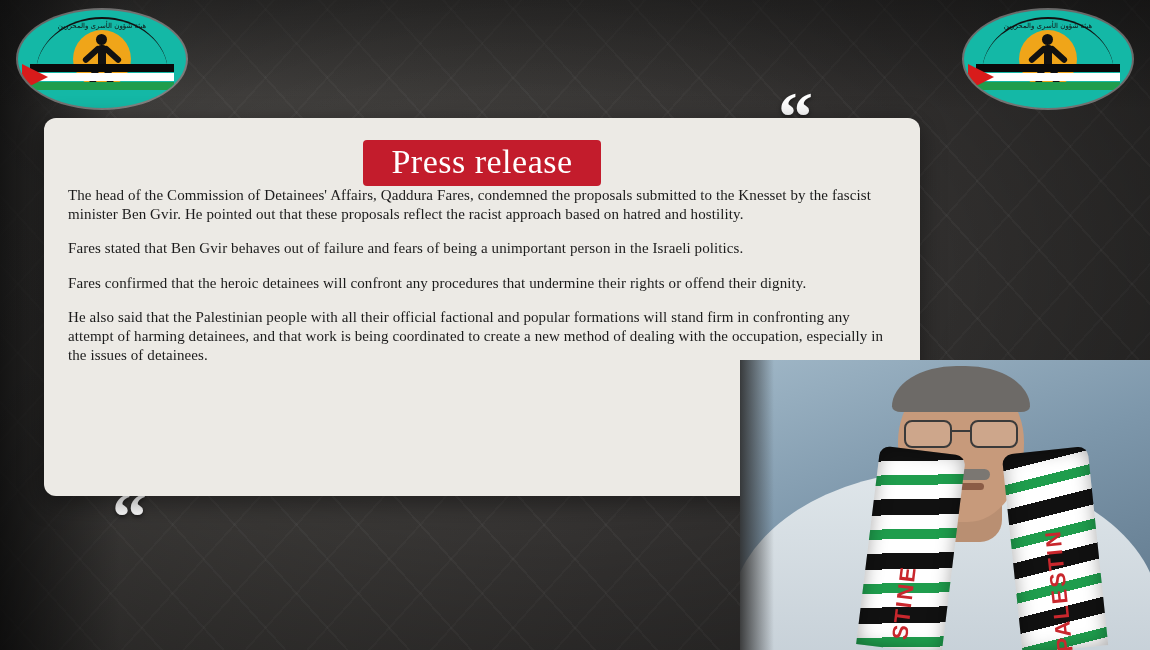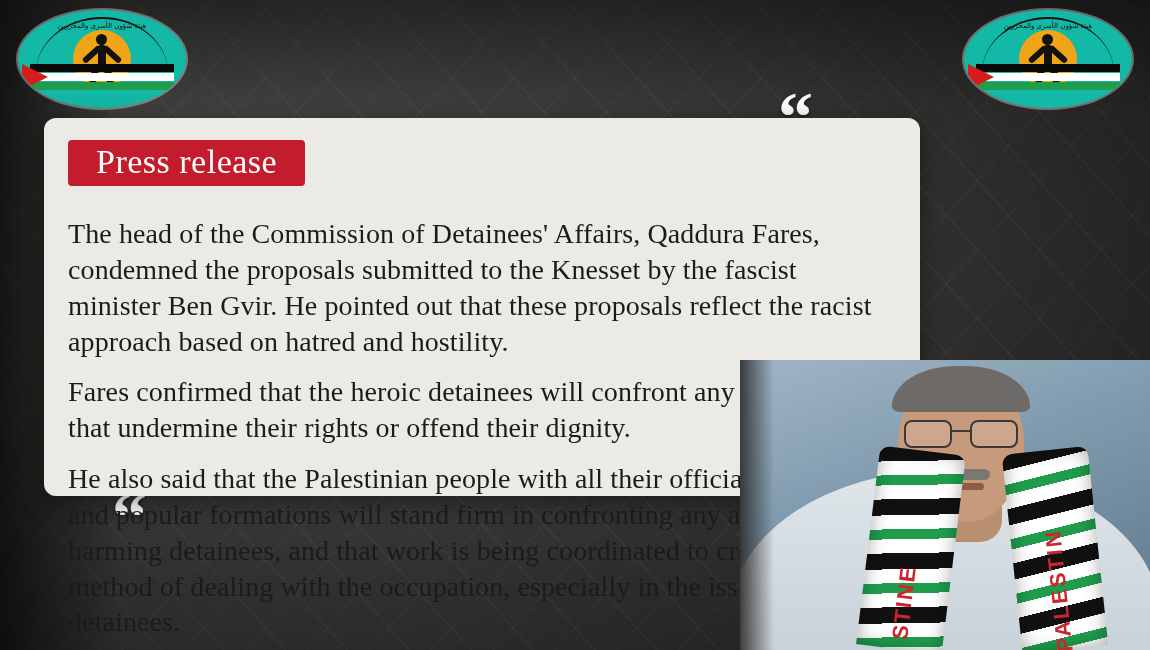--- a/index.html
+++ b/index.html
@@ -176,38 +176,38 @@
     top: 118px;
     width: 876px;
     height: 378px;
     background: #eceae5;
     border-radius: 12px;
     box-shadow: 0 6px 26px rgba(0,0,0,0.45);
     padding: 22px 24px 18px 24px;
     box-sizing: border-box;
   }
   .title-wrap {
-    text-align: left;
-    margin-bottom: 30px;
+    text-align: center;
+    margin-bottom: 0;
   }
   .title {
     display: inline-block;
     background: #c31c2c;
     color: #ffffff;
     font-family: "Liberation Serif", serif;
     font-size: 34px;
     line-height: 1.15;
     padding: 2px 28px 5px 28px;
     border-radius: 4px;
     letter-spacing: 0.5px;
   }
   .body-text p {
     margin: 0 0 15px 0;
     font-family: "Liberation Serif", serif;
-    font-size: 28px;
+    font-size: 15px;
     line-height: 1.28;
     color: #1b1b1b;
     letter-spacing: 0.1px;
   }
   .body-text p:last-child { margin-bottom: 0; }
 
   
   .quote {
     position: absolute;
     font-family: "Liberation Serif", serif;
@@ -409,20 +409,21 @@
 
   <div class="quote quote-top">“</div>
   <div class="quote quote-bottom">“</div>
 
   <div class="card">
     <div class="title-wrap">
       <span class="title">Press release</span>
     </div>
     <div class="body-text">
       <p>The head of the Commission of Detainees' Affairs, Qaddura Fares, condemned the proposals submitted to the Knesset by the fascist minister Ben Gvir. He pointed out that these proposals reflect the racist approach based on hatred and hostility.</p>
+      <p>Fares stated that Ben Gvir behaves out of failure and fears of being a unimportant person in the Israeli politics.</p>
       <p>Fares confirmed that the heroic detainees will confront any procedures that undermine their rights or offend their dignity.</p>
       <p>He also said that the Palestinian people with all their official factional and popular formations will stand firm in confronting any attempt of harming detainees, and that work is being coordinated to create a new method of dealing with the occupation, especially in the issues of detainees.</p>
     </div>
   </div>
 
   <div class="portrait">
     <div class="backdrop"></div>
     <div class="shirt"></div>
     <div class="neck"></div>
     <div class="head"></div>

